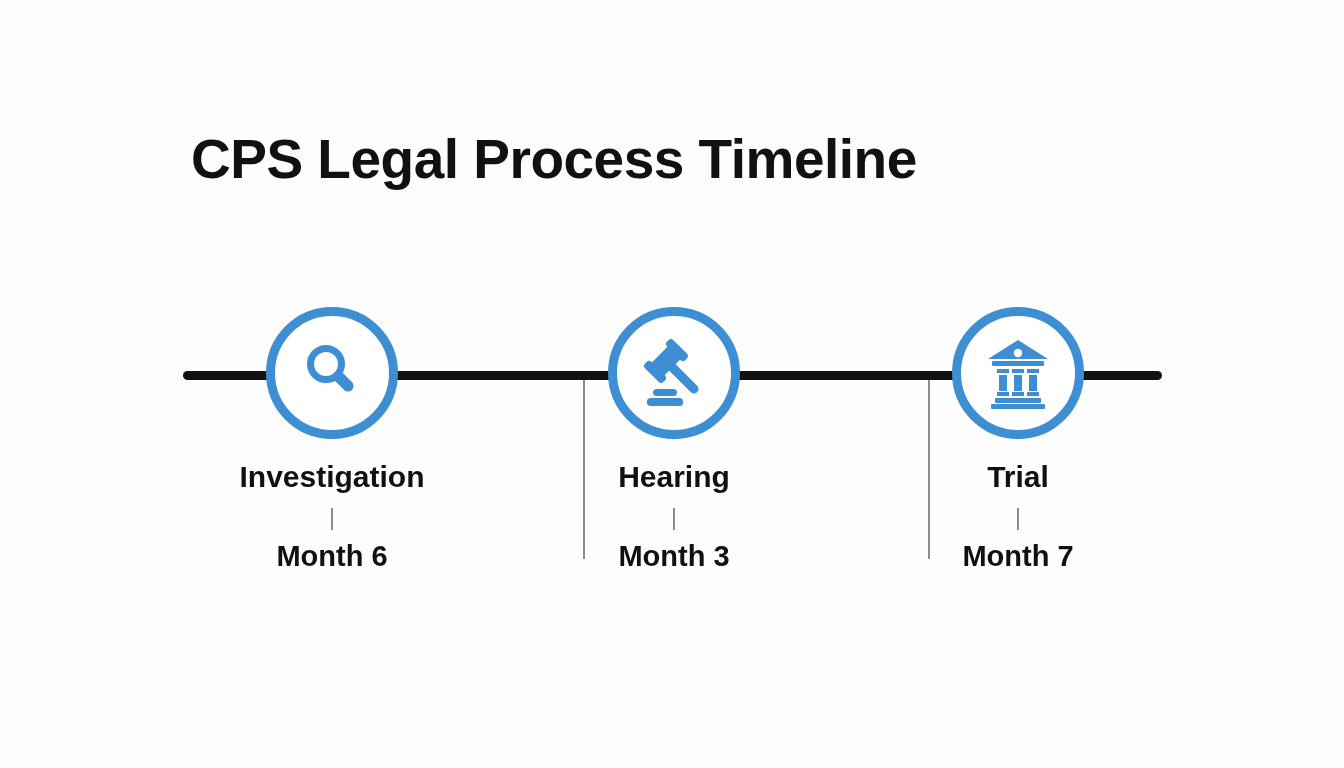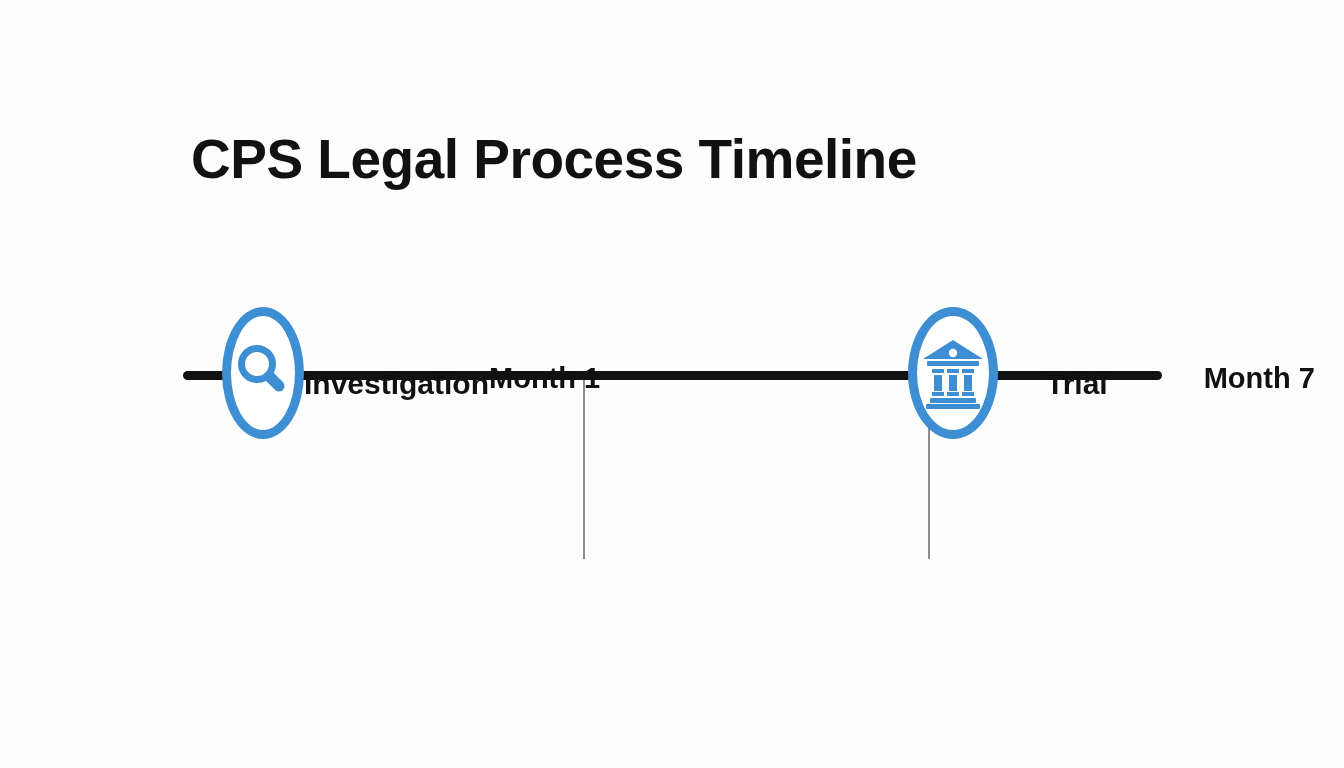--- a/index.html
+++ b/index.html
@@ -49,26 +49,27 @@
     background: var(--divider-gray);
     z-index: 0;
   }
   .divider-1 { left: 583px; }
   .divider-2 { left: 928px; }
   .milestone {
     position: absolute;
     top: 307px;
     width: 220px;
     display: flex;
+    flex-direction: column;
     align-items: center;
     z-index: 2;
   }
   .milestone-1 { left: 222px; }
   .milestone-2 { left: 564px; }
-  .milestone-3 { left: 908px; gap: 48px; }
+  .milestone-3 { left: 908px; }
   .node {
     width: 114px;
     height: 114px;
     box-sizing: content-box;
     border: 9px solid var(--accent-blue);
     border-radius: 50%;
     background: #ffffff;
     display: flex;
     align-items: center;
     justify-content: center;
@@ -113,23 +114,42 @@
 
   <div class="milestone milestone-1">
     <div class="node">
       <svg class="icon" width="64" height="64" viewBox="0 0 64 64" aria-hidden="true">
         <circle cx="26" cy="23" r="15.5" fill="none" stroke="currentColor" stroke-width="7"></circle>
         <line x1="38.5" y1="35.5" x2="48" y2="45" stroke="currentColor" stroke-width="11" stroke-linecap="round"></line>
       </svg>
     </div>
     <div class="stage-label">Investigation</div>
     <div class="tick"></div>
-    <div class="month-label">Month 1</div>
+    <div class="month-label">Month 6</div>
   </div>
 
+  <div class="milestone milestone-2">
+    <div class="node">
+      <svg class="icon" width="70" height="70" viewBox="0 0 70 70" aria-hidden="true">
+        <g fill="currentColor">
+          <g transform="rotate(45 27 23)">
+            <rect x="18" y="8" width="18" height="30" rx="4"></rect>
+            <rect x="14" y="3" width="26" height="9" rx="3.5"></rect>
+            <rect x="14" y="34" width="26" height="9" rx="3.5"></rect>
+          </g>
+          <line x1="33" y1="29" x2="55" y2="51" stroke="currentColor" stroke-width="9" stroke-linecap="round"></line>
+          <rect x="14" y="51" width="24" height="7" rx="3.5"></rect>
+          <rect x="8" y="60" width="36" height="8" rx="3.5"></rect>
+        </g>
+      </svg>
+    </div>
+    <div class="stage-label">Hearing</div>
+    <div class="tick"></div>
+    <div class="month-label">Month 3</div>
+  </div>
 
   <div class="milestone milestone-3">
     <div class="node">
       <svg class="icon" width="72" height="74" viewBox="0 0 72 74" aria-hidden="true">
         <g fill="currentColor">
           <path d="M36 4 L66 23 H6 Z"></path>
           <circle cx="36" cy="17" r="4.2" fill="#ffffff"></circle>
           <rect x="10" y="25" width="52" height="5" rx="1"></rect>
           <rect x="15" y="33" width="12" height="4"></rect>
           <rect x="30" y="33" width="12" height="4"></rect>

